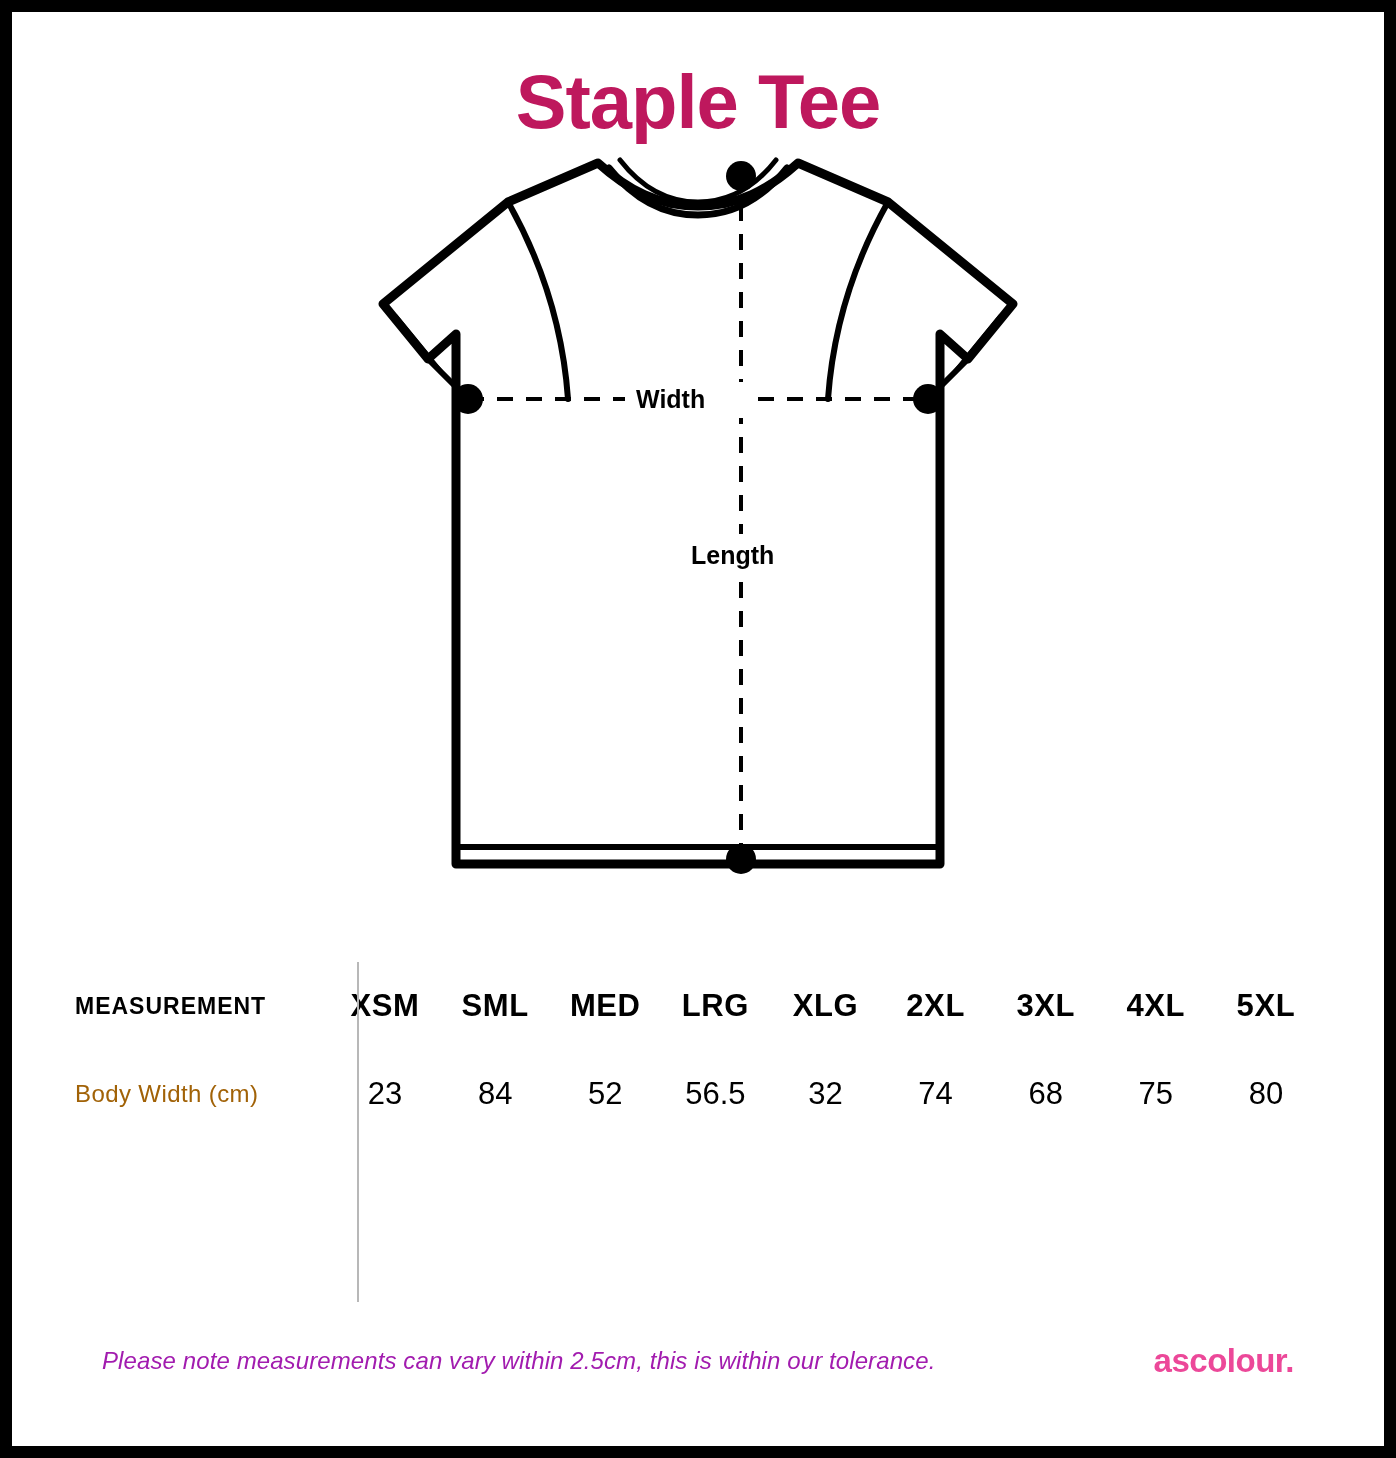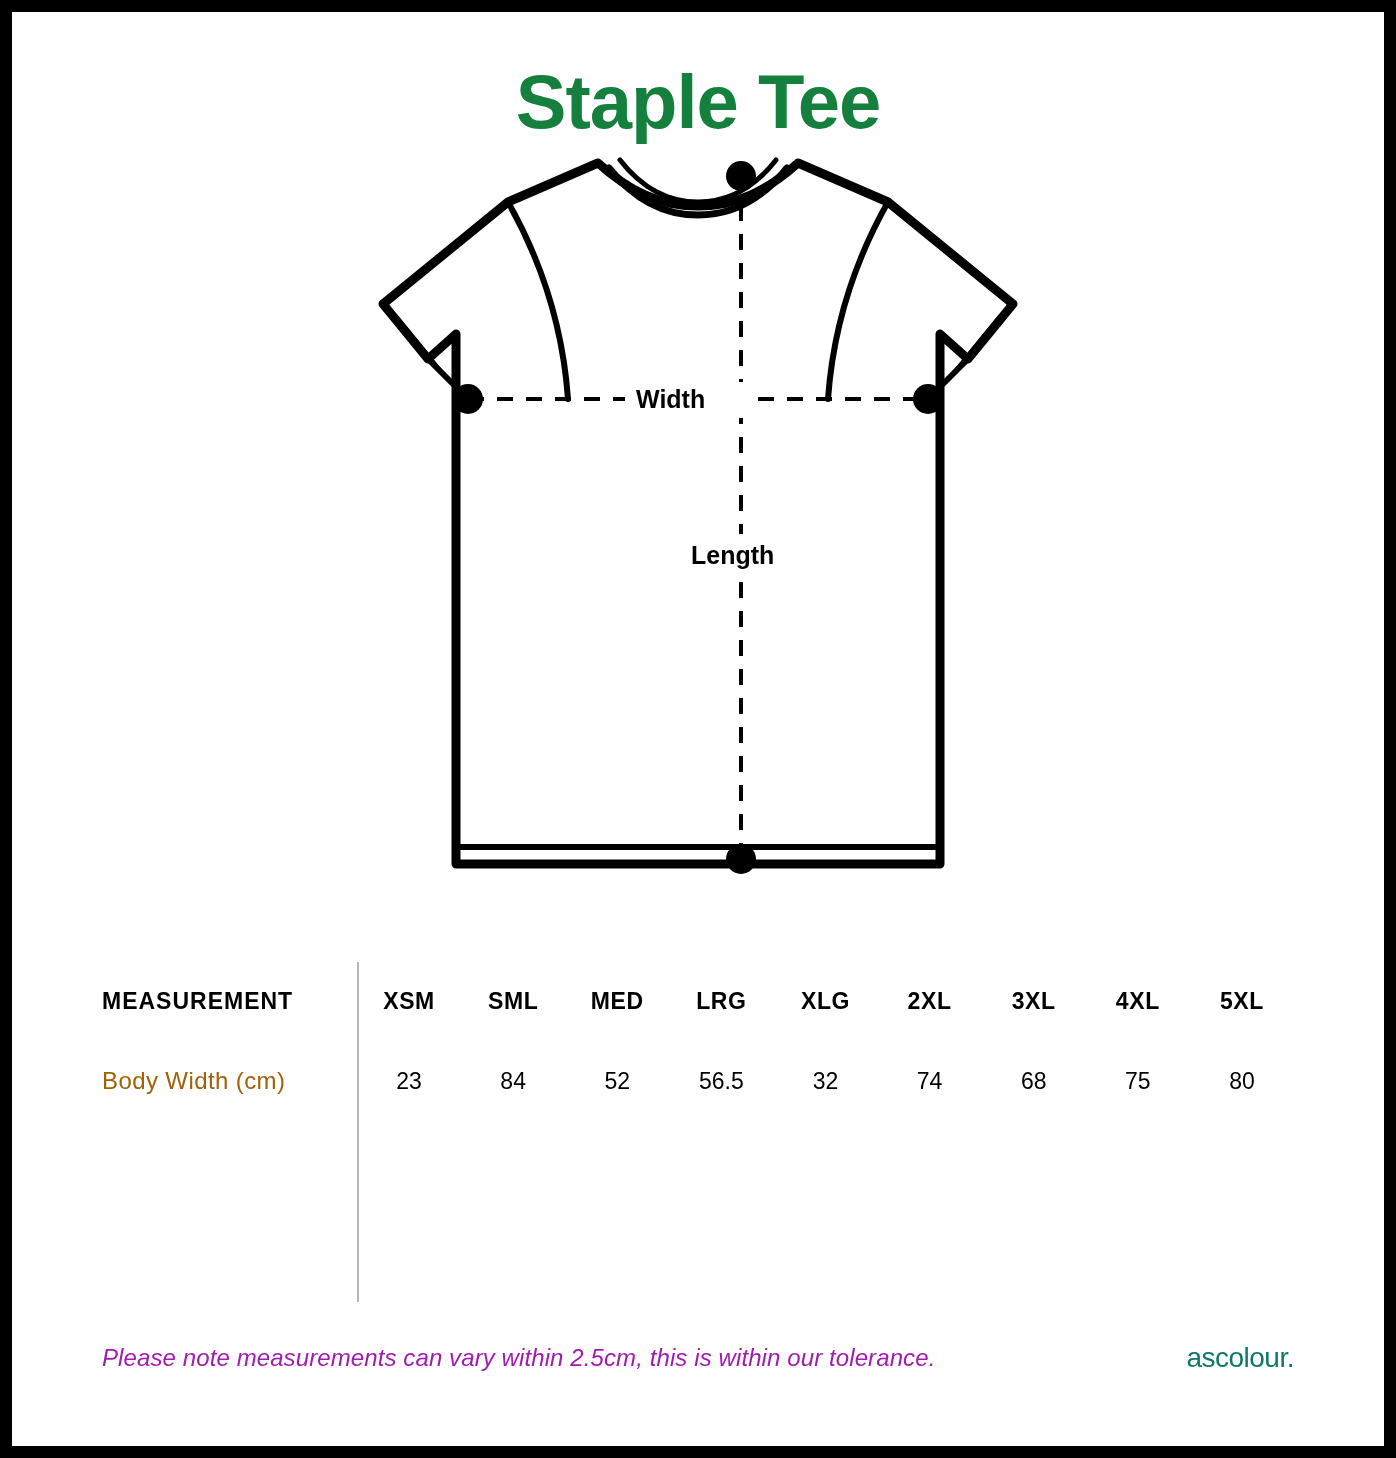--- a/index.html
+++ b/index.html
@@ -17,50 +17,50 @@
     background: #ffffff;
     border: 12px solid #000000;
     box-sizing: border-box;
     overflow: hidden;
   }
   .title {
     text-align: center;
     font-size: 76px;
     font-weight: bold;
     letter-spacing: -1px;
-    color: #15803d;
+    color: #be185d;
     margin: 48px 0 0 0;
     line-height: 1.1;
   }
   .diagram-wrap {
     position: relative;
     width: 100%;
     height: 760px;
     margin-top: 10px;
   }
   .diagram-wrap svg {
     display: block;
     margin: 0 auto;
   }
   .table-wrap {
     position: absolute;
     left: 0;
     right: 0;
     top: 950px;
-    padding: 0 90px;
+    padding: 0 63px;
     box-sizing: border-box;
   }
   table.sizes {
     width: 100%;
     border-collapse: collapse;
     table-layout: fixed;
   }
   table.sizes th, table.sizes td {
     text-align: center;
-    font-size: 23px;
+    font-size: 31px;
     color: #000000;
     padding: 26px 0;
     font-weight: normal;
   }
   table.sizes th.head-label, table.sizes td.row-label {
     text-align: left;
     width: 255px;
   }
   table.sizes th {
     font-weight: bold;
@@ -92,23 +92,23 @@
     align-items: center;
     justify-content: space-between;
   }
   .note {
     font-size: 24px;
     font-style: italic;
     color: #a21caf;
     letter-spacing: 0.1px;
   }
   .brand {
-    font-size: 28px;
-    font-weight: normal;
-    color: #0f766e;
+    font-size: 33px;
+    font-weight: bold;
+    color: #ec4899;
     letter-spacing: -0.5px;
   }
   .lbl {
     font-size: 25px;
     font-weight: bold;
     fill: #000000;
     font-family: "Liberation Sans", sans-serif;
   }
 </style>
 </head>

